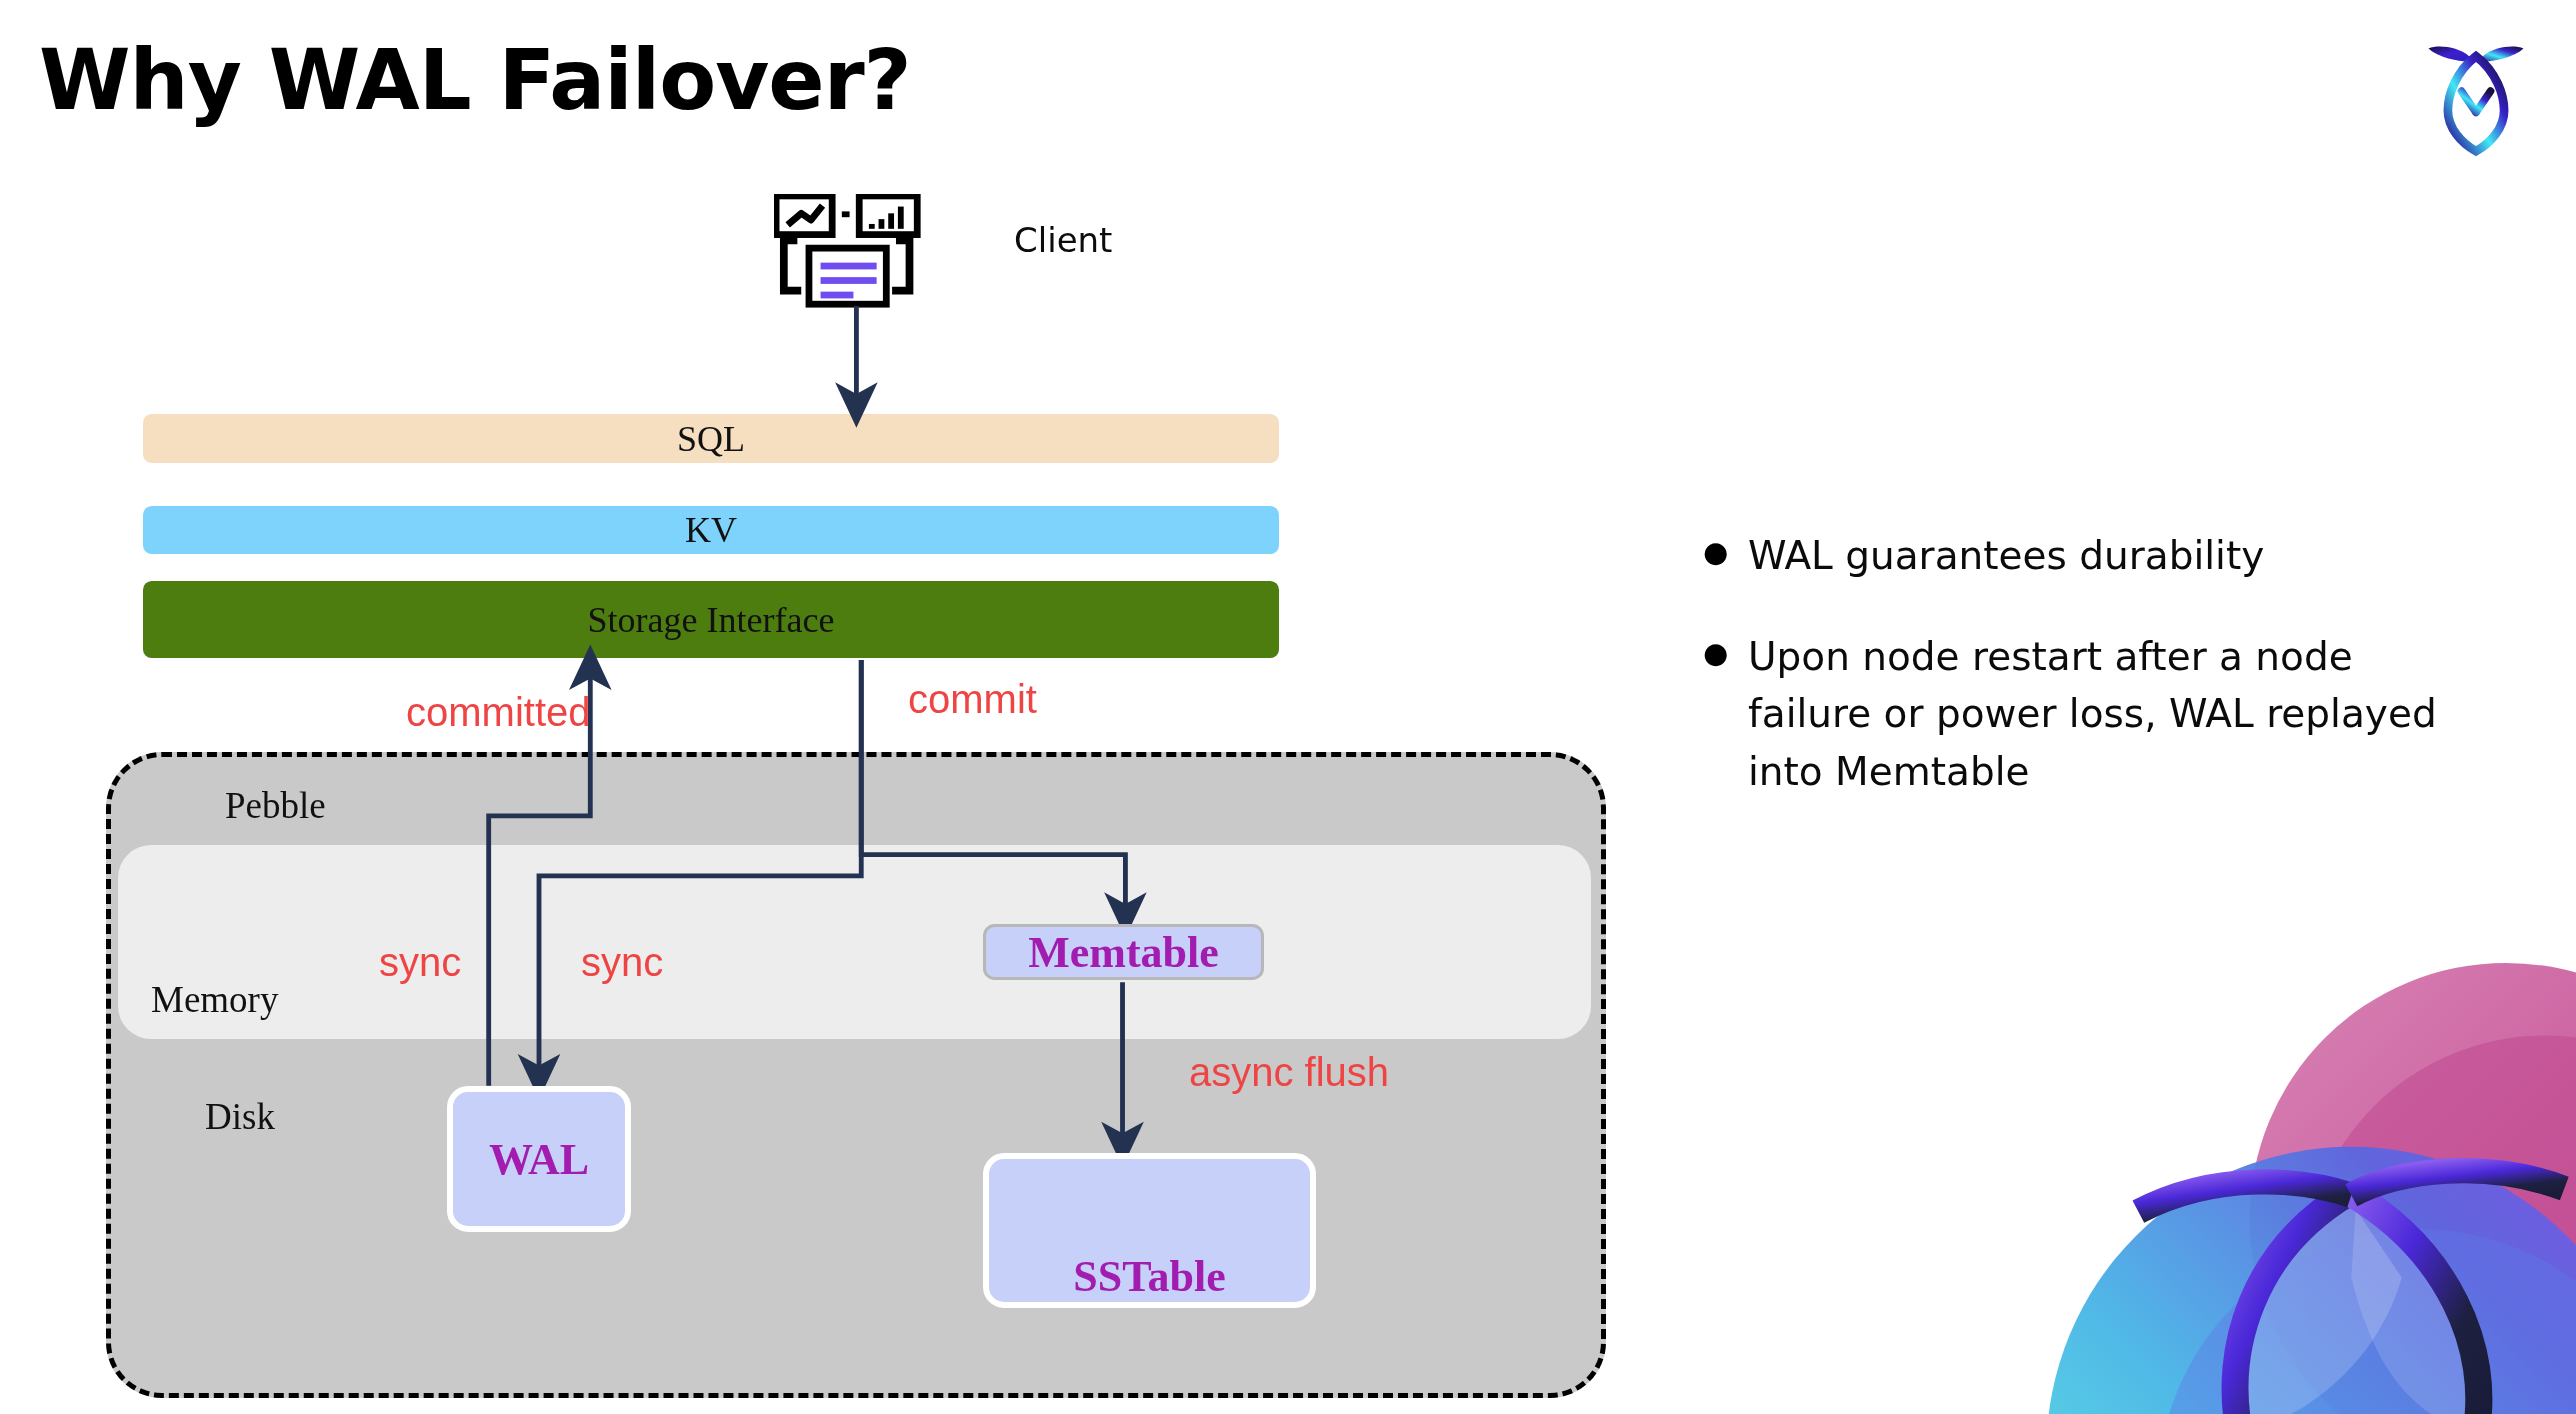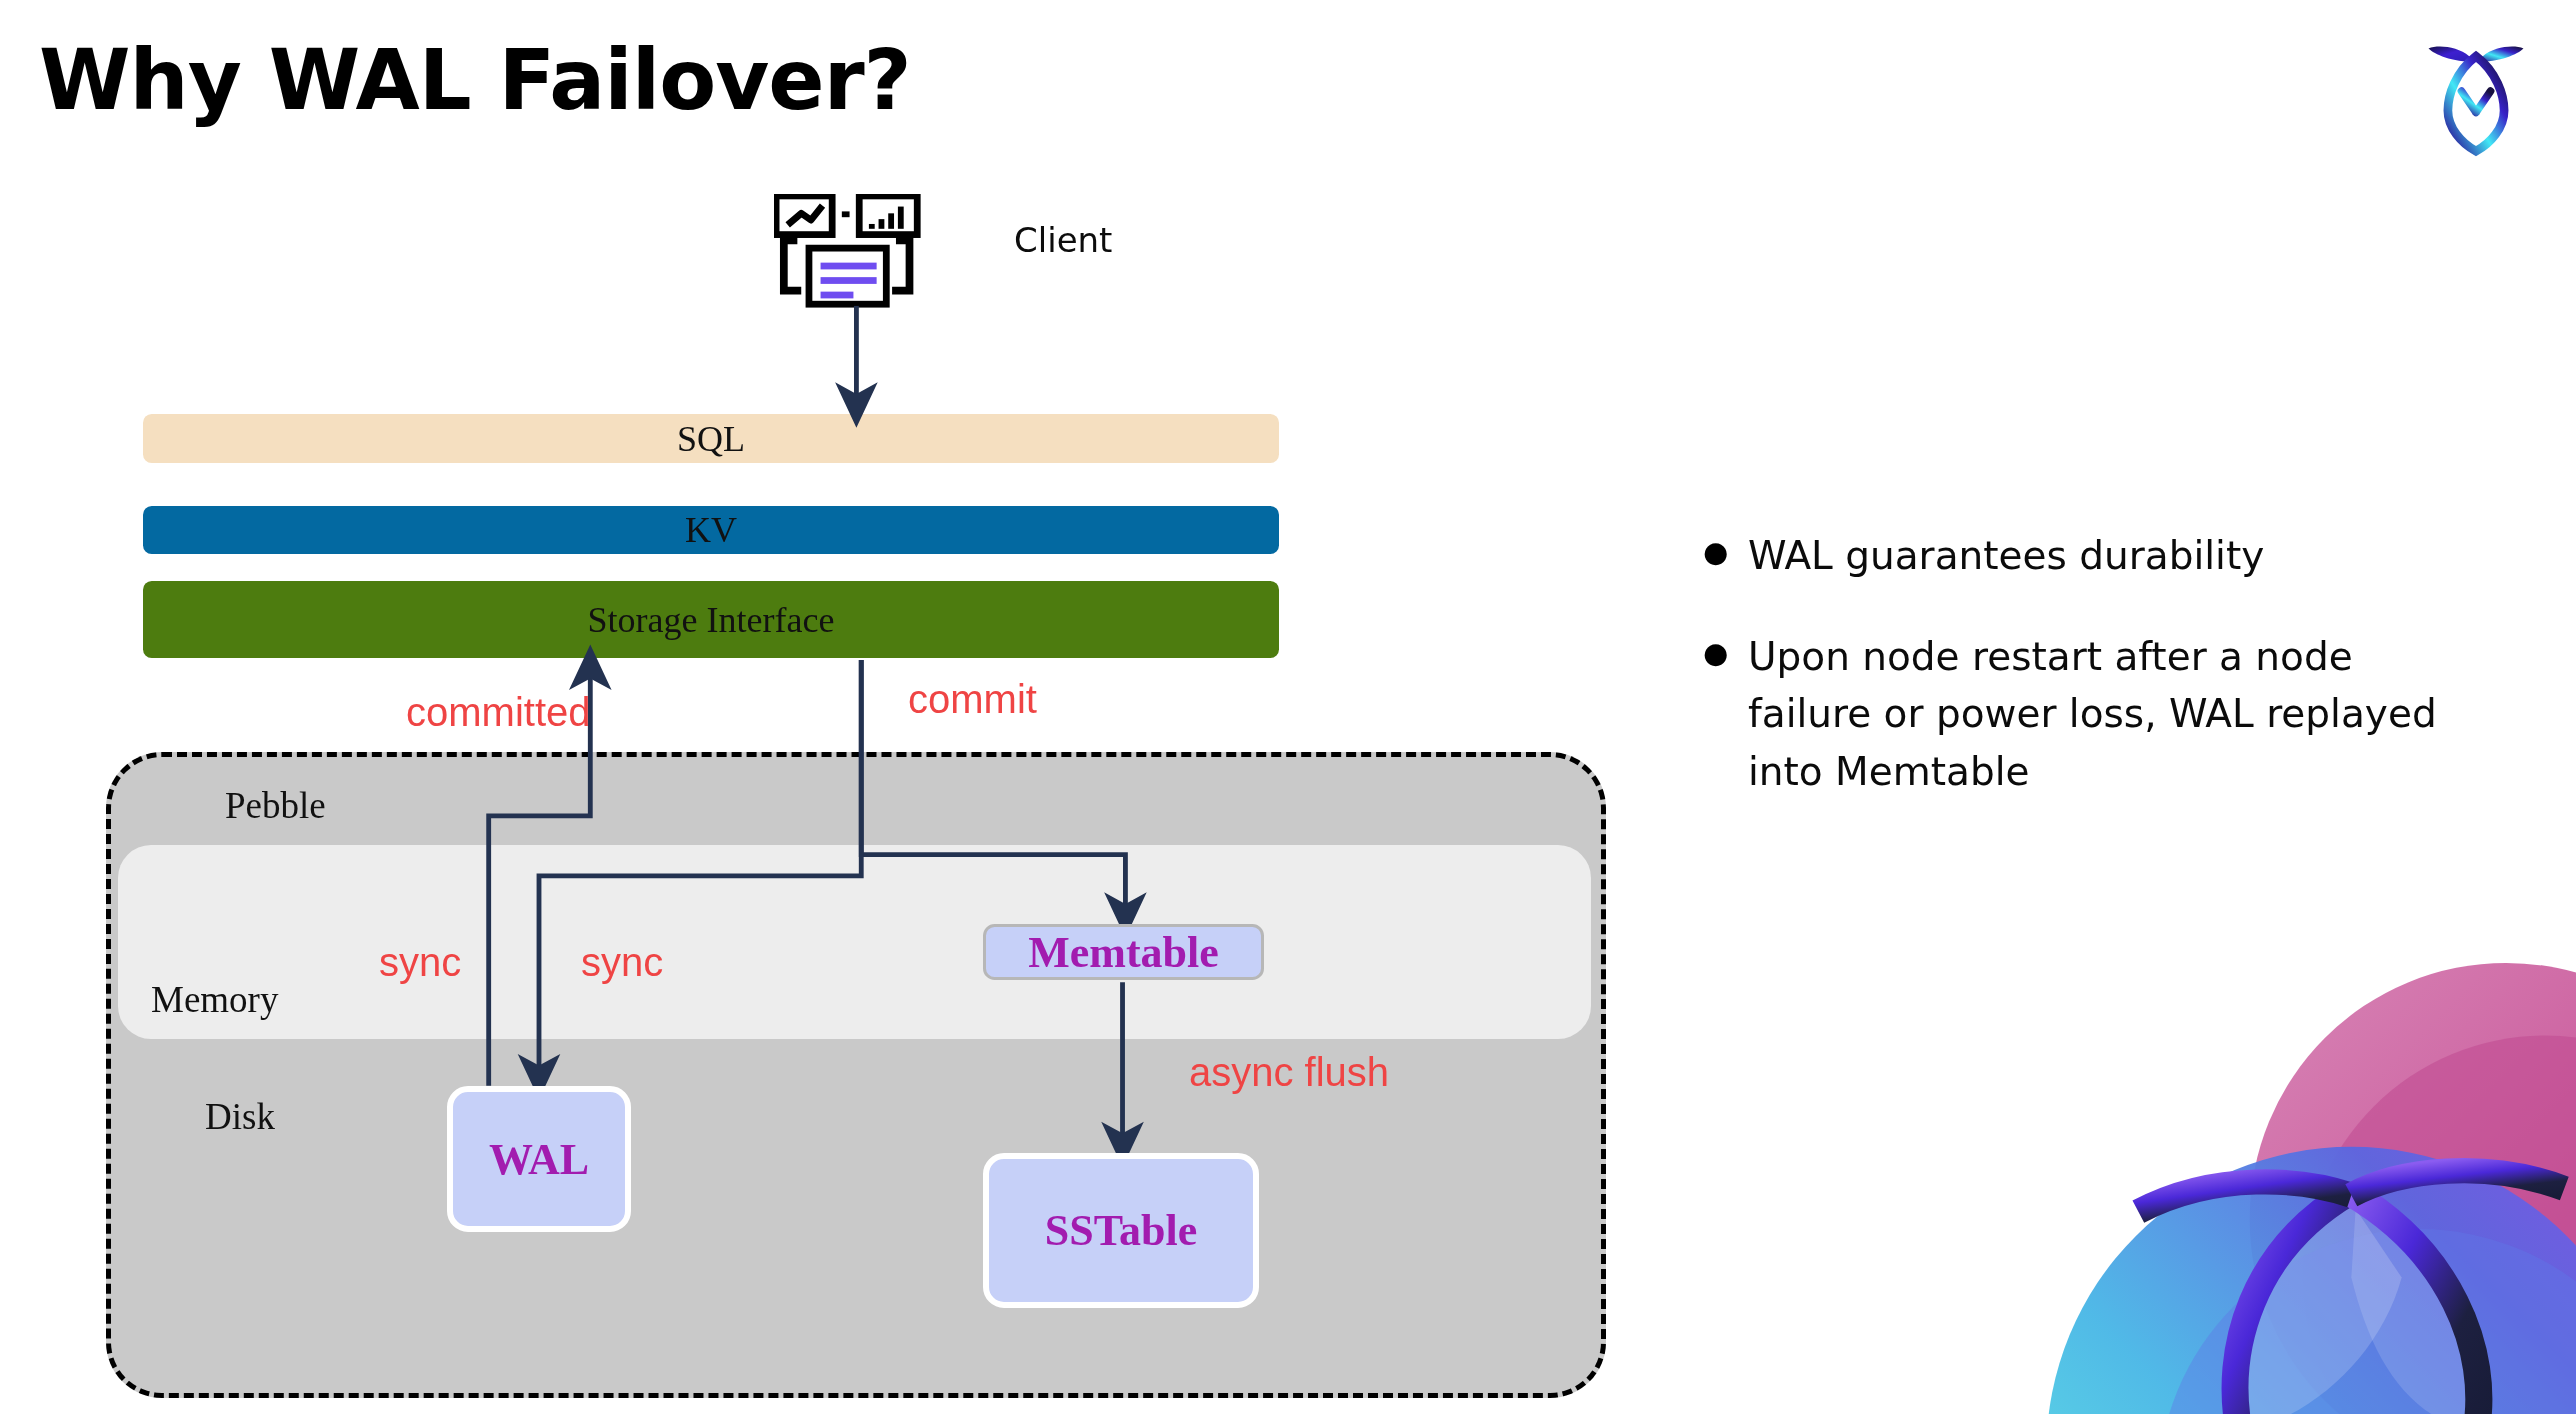--- a/index.html
+++ b/index.html
@@ -39,21 +39,21 @@
 
   
   .layer-bar{
     position:absolute;left:143px;width:1136px;
     border-radius:8.7px;
     display:flex;align-items:center;justify-content:center;
     font-family:"Liberation Serif", serif;
     font-size:36px;color:#111111;
   }
   #bar-sql{top:414px;height:49px;background:#f5dfc0;}
-  #bar-kv{top:506px;height:48px;background:#0369a1;}
+  #bar-kv{top:506px;height:48px;background:#7dd3fc;}
   #bar-storage{top:581px;height:77px;background:#4d7c0f;}
 
   
   #pebble-box{
     position:absolute;left:106px;top:752px;
     width:1500px;height:646px;
     background:#c9c9c9;
     border:5.8px dashed #000000;
     border-radius:56px;
     box-sizing:border-box;
@@ -91,22 +91,22 @@
   }
   #node-memtable{
     left:983px;top:924px;width:281px;height:56px;
     border:3.9px solid #b7b7b7;border-radius:11.6px;
   }
   #node-wal{
     left:447px;top:1086px;width:184px;height:146px;
     border:6.8px solid #ffffff;border-radius:21px;
   }
   #node-sstable{
-    left:983px;top:1153px;width:276px;height:155px;
-    border:6.8px solid #ffffff;border-radius:21px;
+    left:983px;top:1153px;width:333px;height:155px;
+    border:6.8px solid #ffffff;border-radius:21px;align-items:flex-end;
   }
 
   
   .flow-label{
     position:absolute;
     font-family:Liberation Sans, sans-serif;
     font-size:40px;color:#ef4444;white-space:nowrap;
   }
   #lbl-committed{left:406px;top:690px;}
   #lbl-commit{left:908px;top:677px;}

